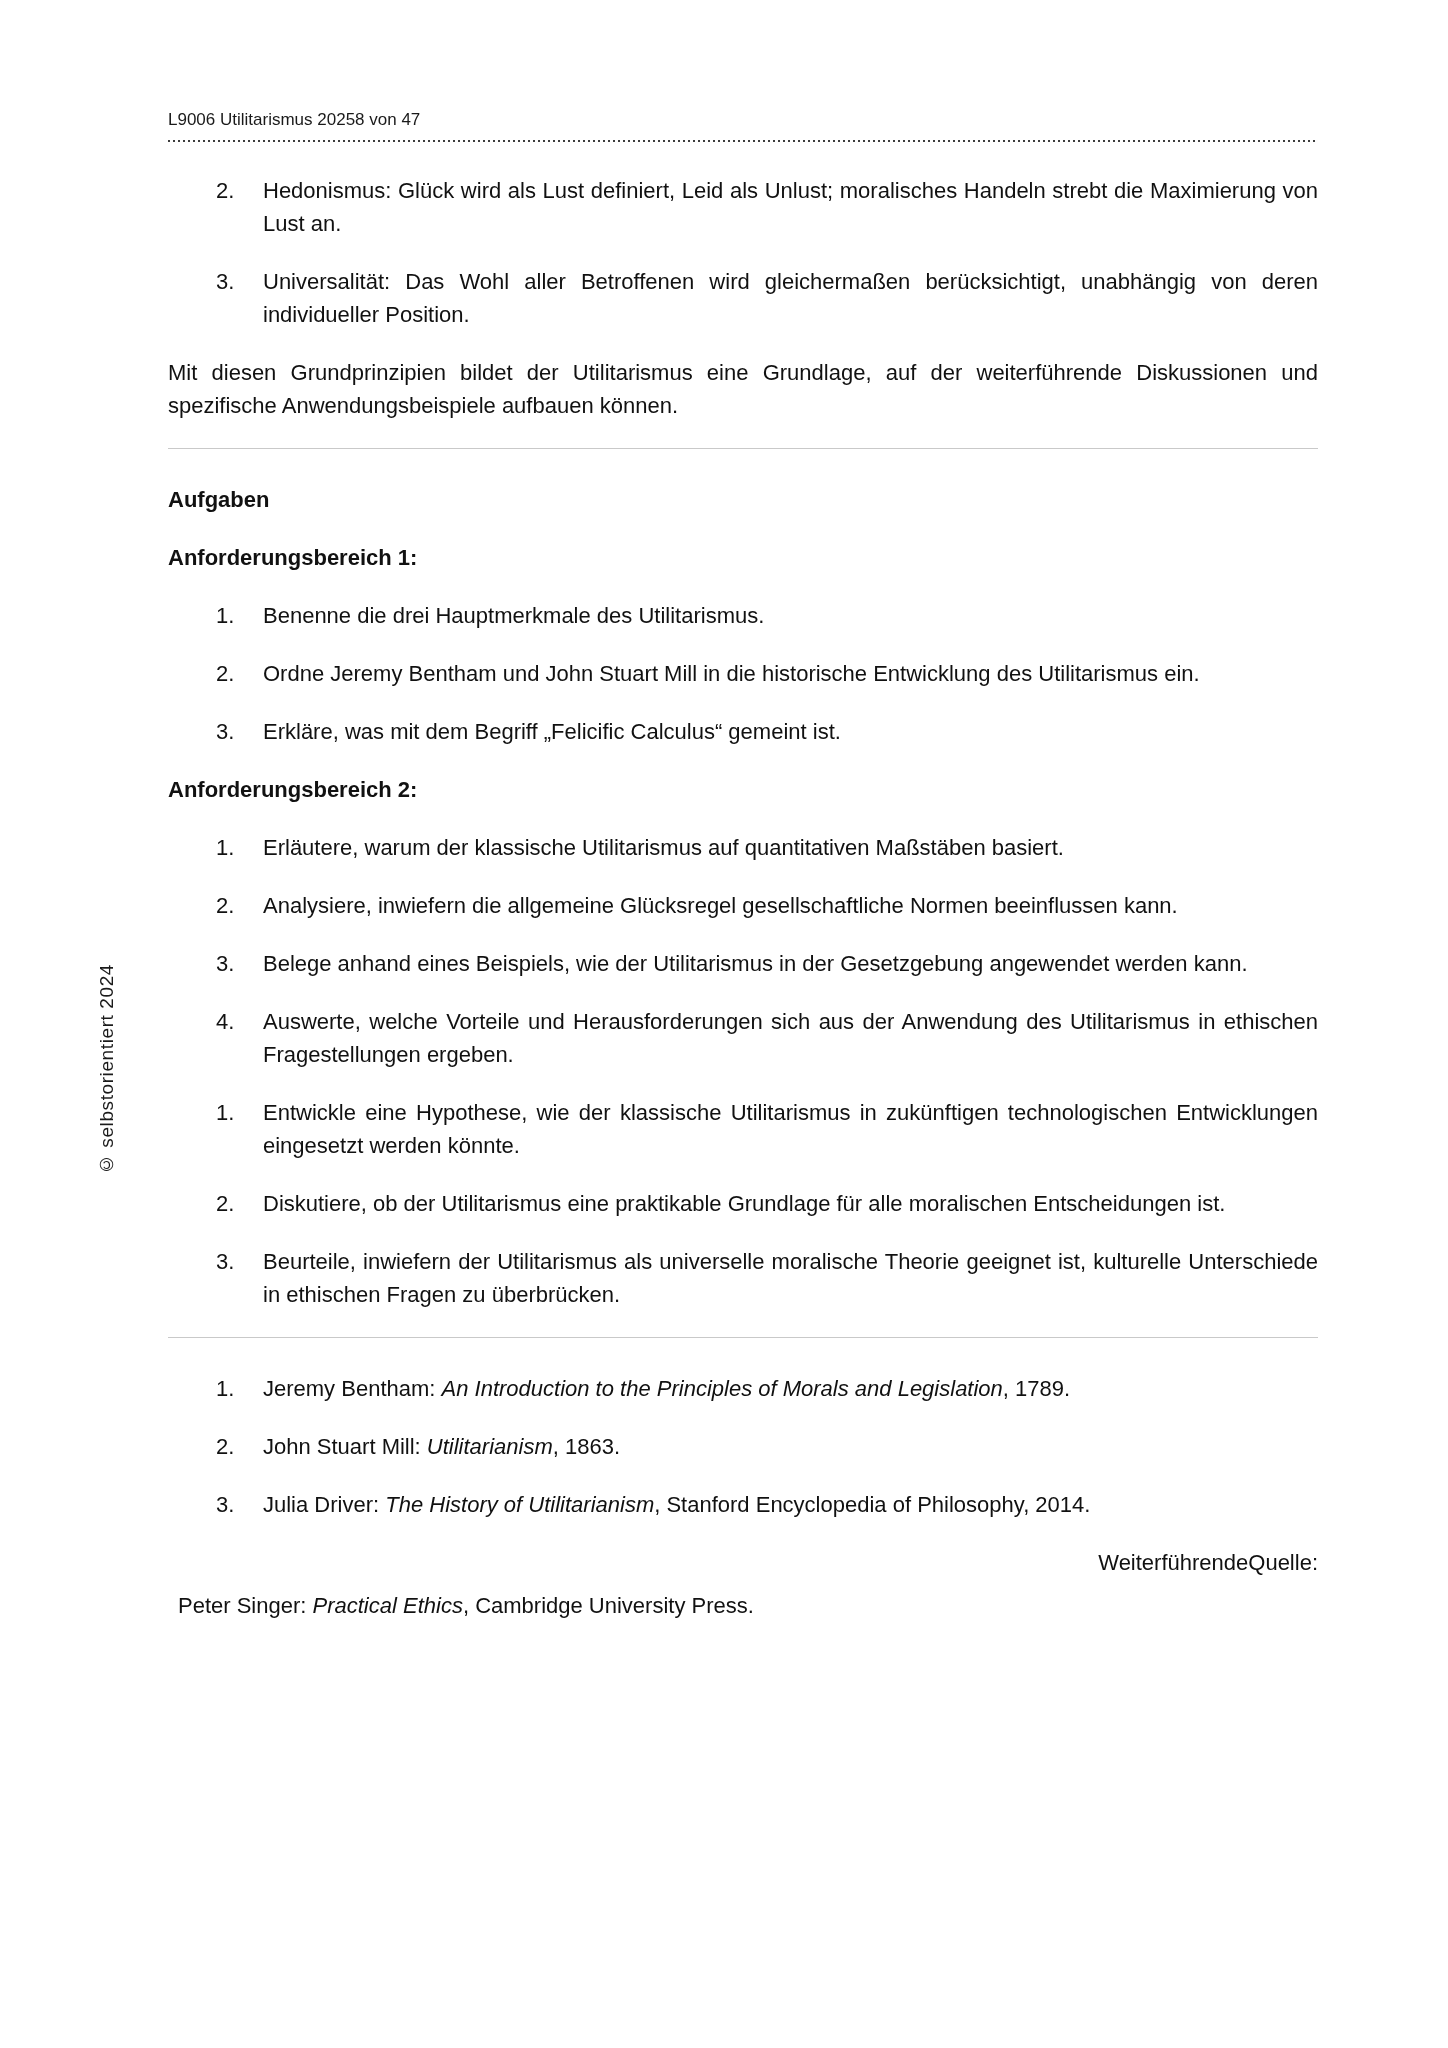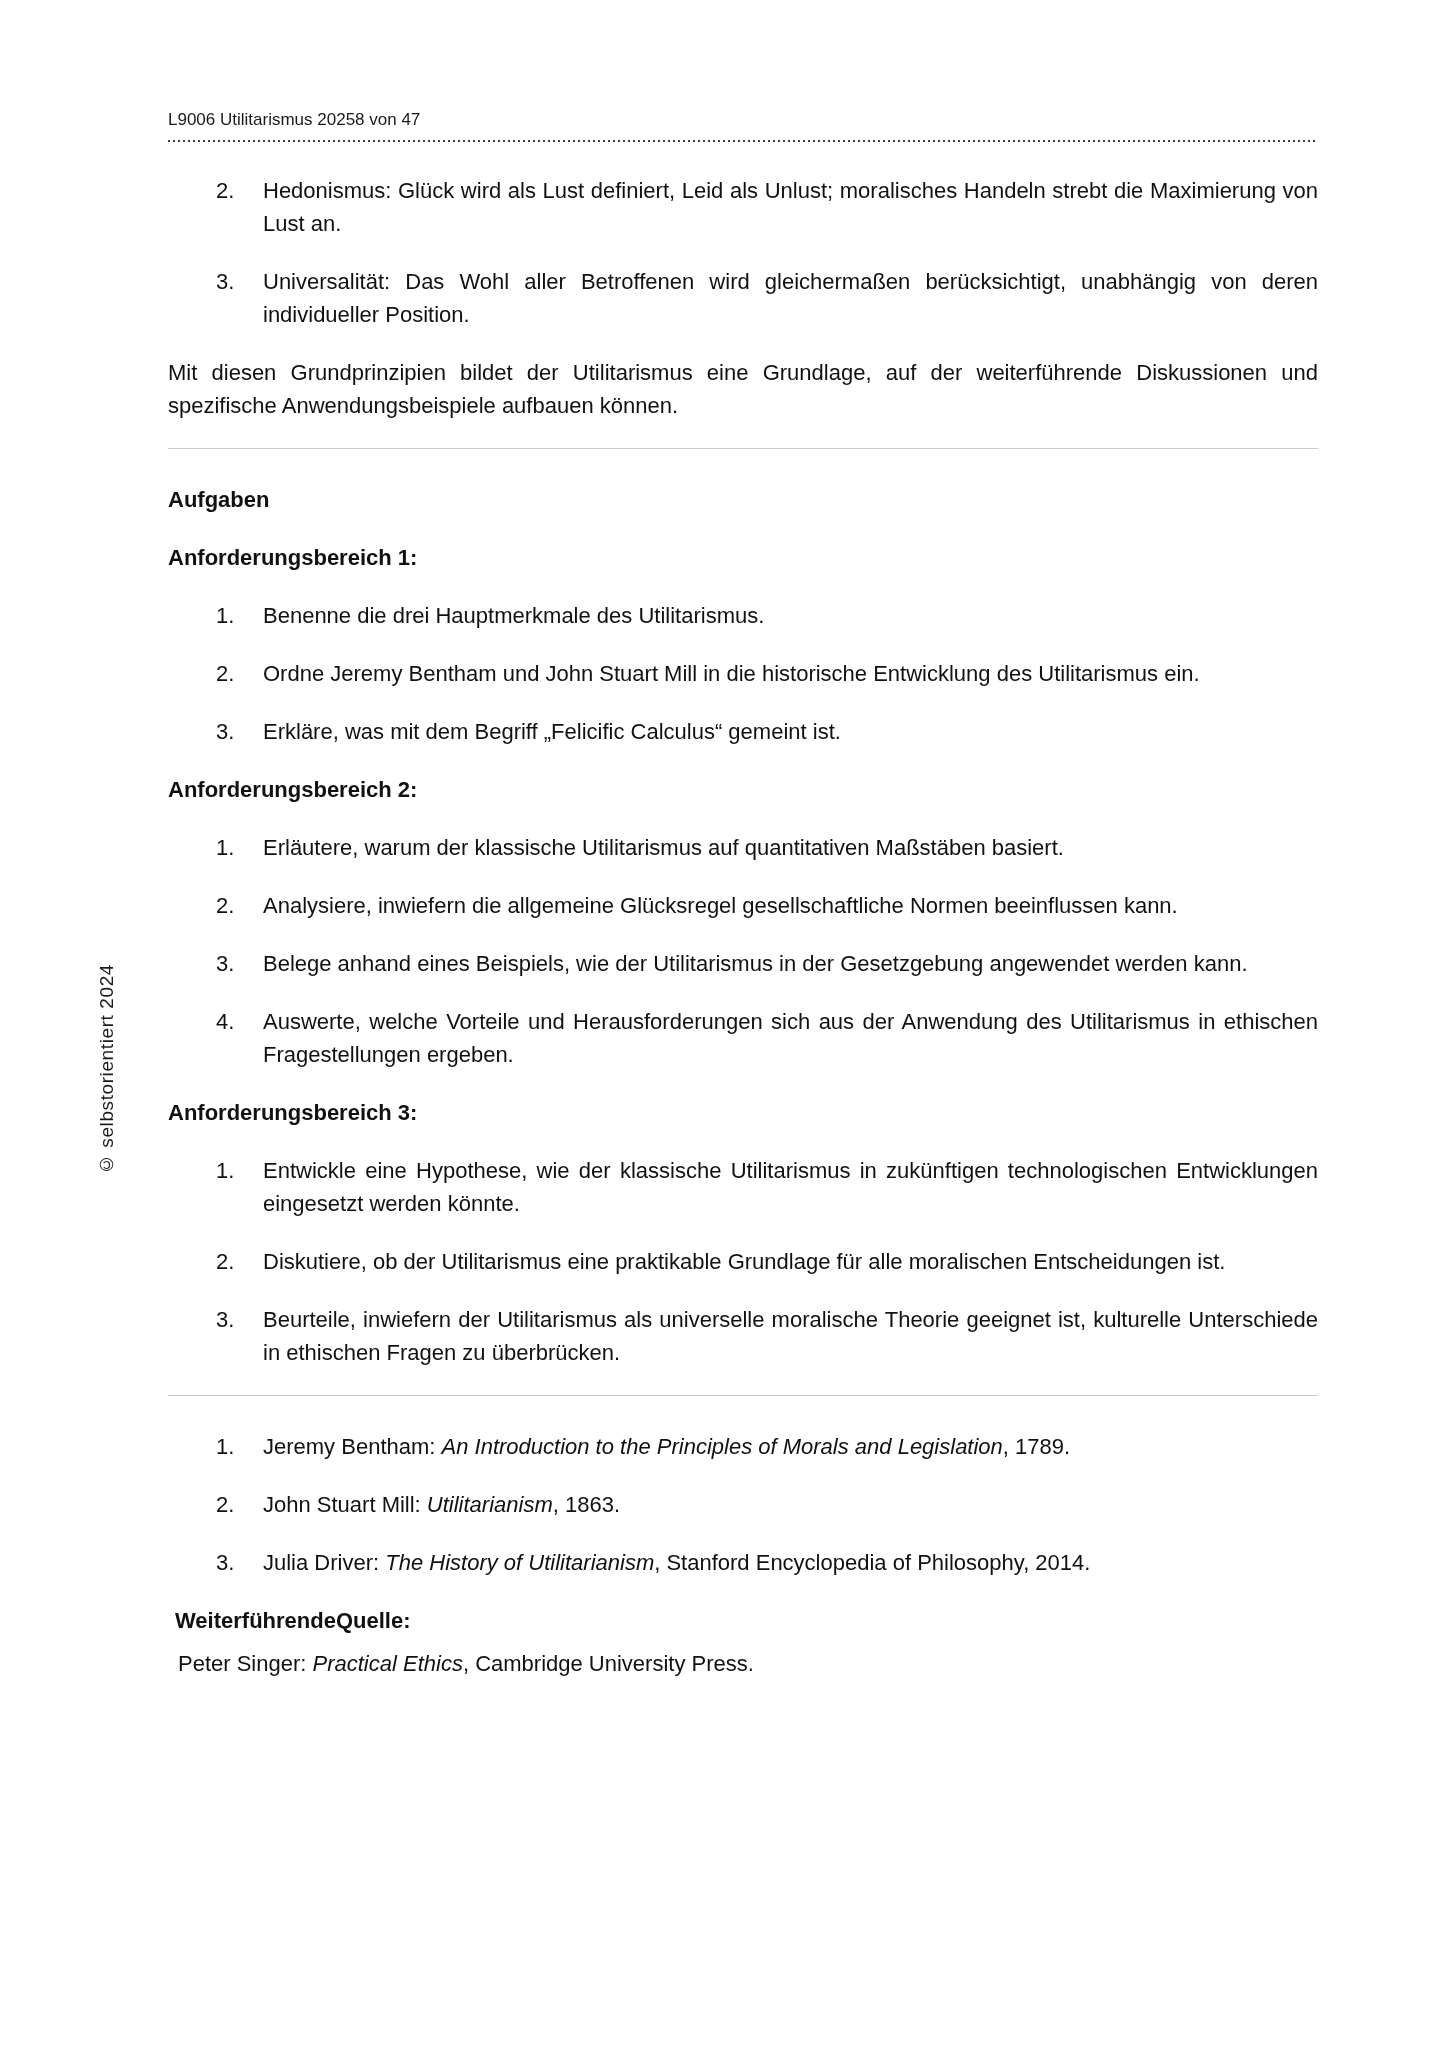--- a/index.html
+++ b/index.html
@@ -60,23 +60,23 @@
   }
   .sep-rule {
     border: none;
     border-top: 1px solid #c9c9c9;
     margin: 26px 0 34px 0;
   }
   em { font-style: italic; }
   
   .further-row {
     display: flex;
-    justify-content: flex-start;
-    font-weight: bold;
-    margin: 7px;
+    justify-content: flex-end;
+    font-weight: normal;
+    margin: 0;
   }
   .further-line {
     margin: 10px;
   }
   
   .watermark {
     position: absolute;
     left: 96px;
     top: 964px;
     writing-mode: vertical-rl;
@@ -142,21 +142,20 @@
     </div>
     <div class="list-item">
       <span class="num">3.</span>
       <span>Belege anhand eines Beispiels, wie der Utilitarismus in der Gesetzgebung angewendet werden kann.</span>
     </div>
     <div class="list-item">
       <span class="num">4.</span>
       <span>Auswerte, welche Vorteile und Herausforderungen sich aus der Anwendung des Utilitarismus in ethischen Fragestellungen ergeben.</span>
     </div>
 
-    <p class="h-bold">Anforderungsbereich 3:</p>
     <div class="list-item">
       <span class="num">1.</span>
       <span>Entwickle eine Hypothese, wie der klassische Utilitarismus in zukünftigen technologischen Entwicklungen eingesetzt werden könnte.</span>
     </div>
     <div class="list-item">
       <span class="num">2.</span>
       <span>Diskutiere, ob der Utilitarismus eine praktikable Grundlage für alle moralischen Entscheidungen ist.</span>
     </div>
     <div class="list-item">
       <span class="num">3.</span>

